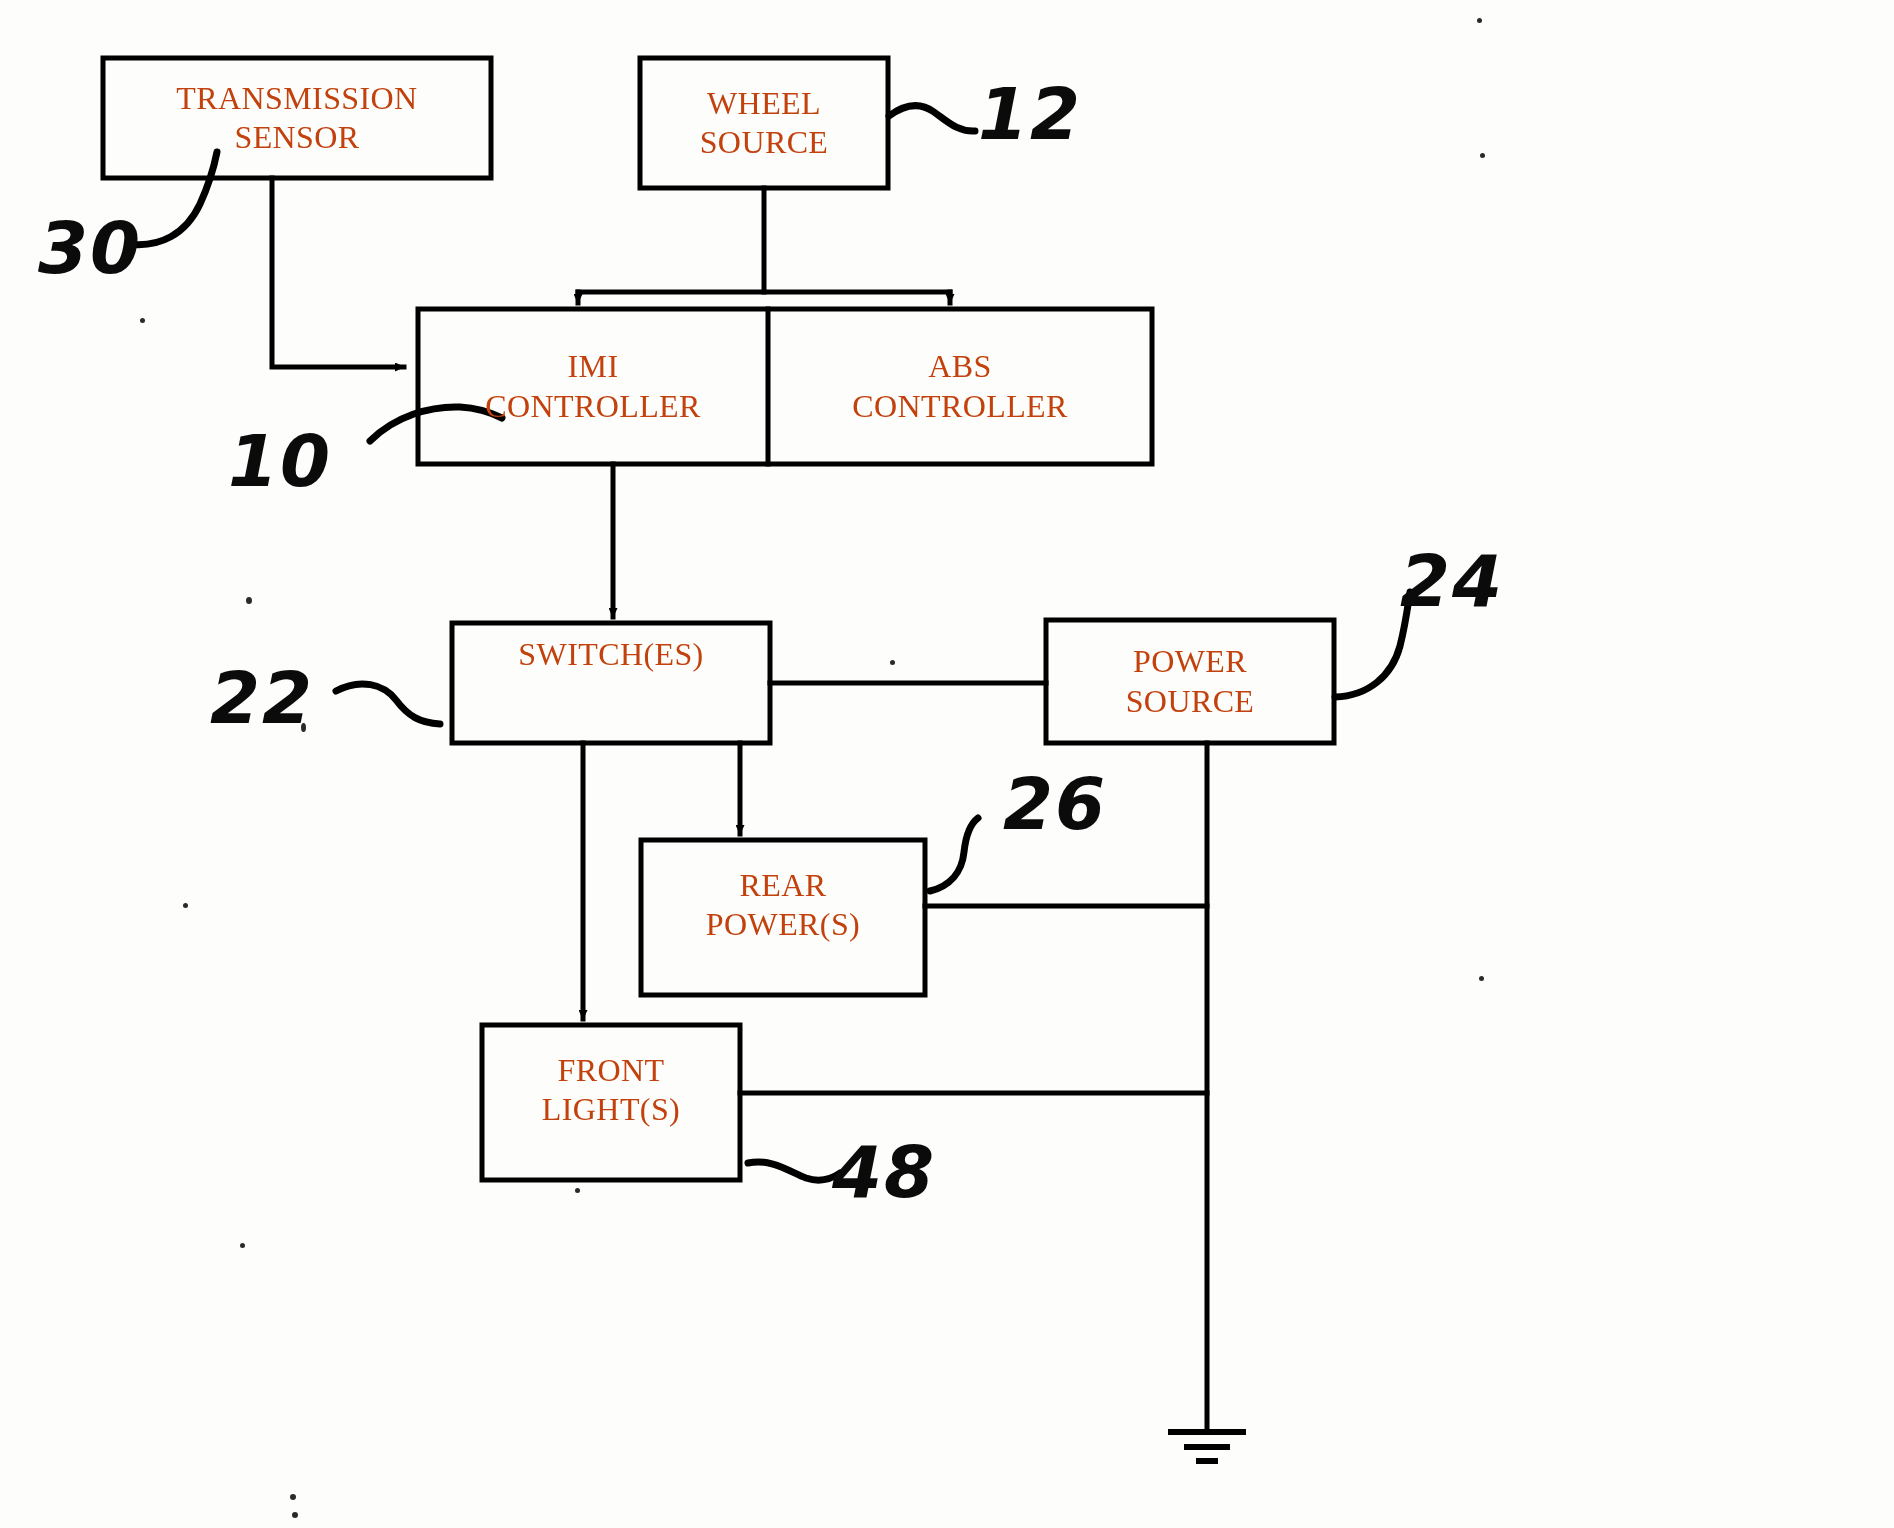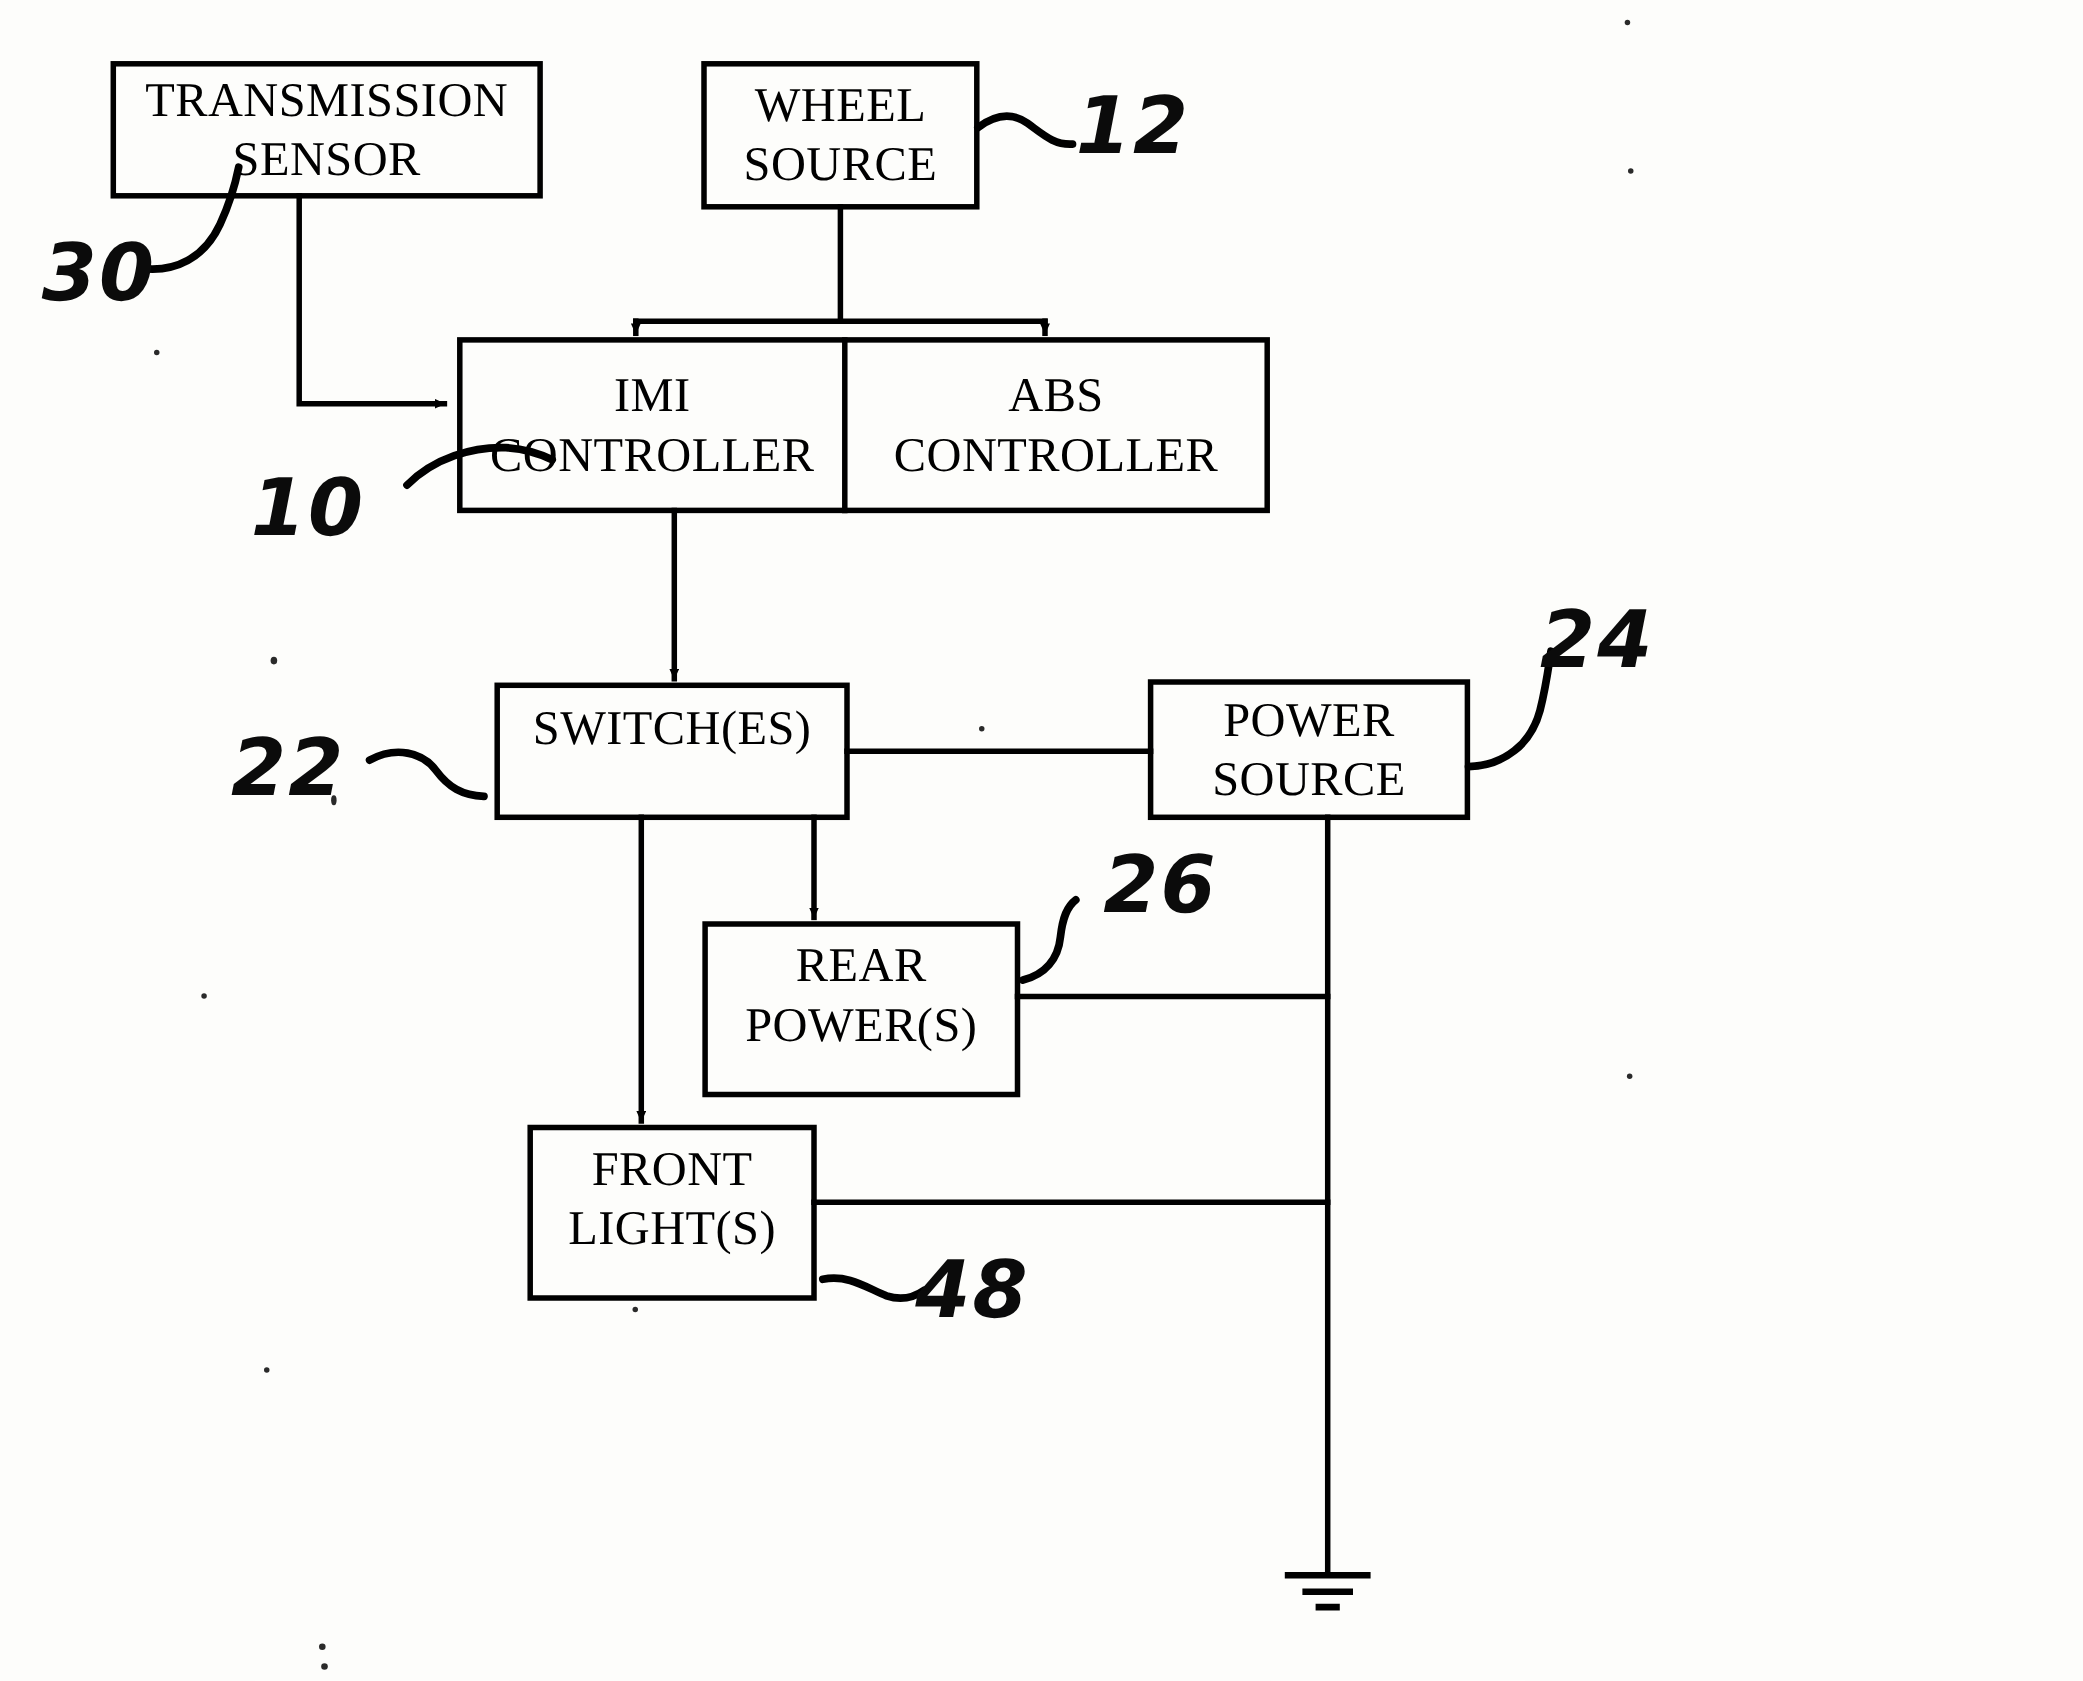--- a/index.html
+++ b/index.html
@@ -22,22 +22,22 @@
     width: 1894px;
     height: 1528px;
   }
   .blk-label {
     position: absolute;
     display: flex;
     flex-direction: column;
     align-items: center;
     justify-content: center;
     text-align: center;
-    color: #000000;
-    font-size: 44px;
+    color: #c2410c;
+    font-size: 32px;
     line-height: 1.22;
     letter-spacing: 0.4px;
     font-family: "Liberation Serif", "DejaVu Serif", serif;
     white-space: pre-line;
     pointer-events: none;
   }
   .refnum {
     position: absolute;
     color: #0b0b0b;
     font-family: "DejaVu Sans", sans-serif;

